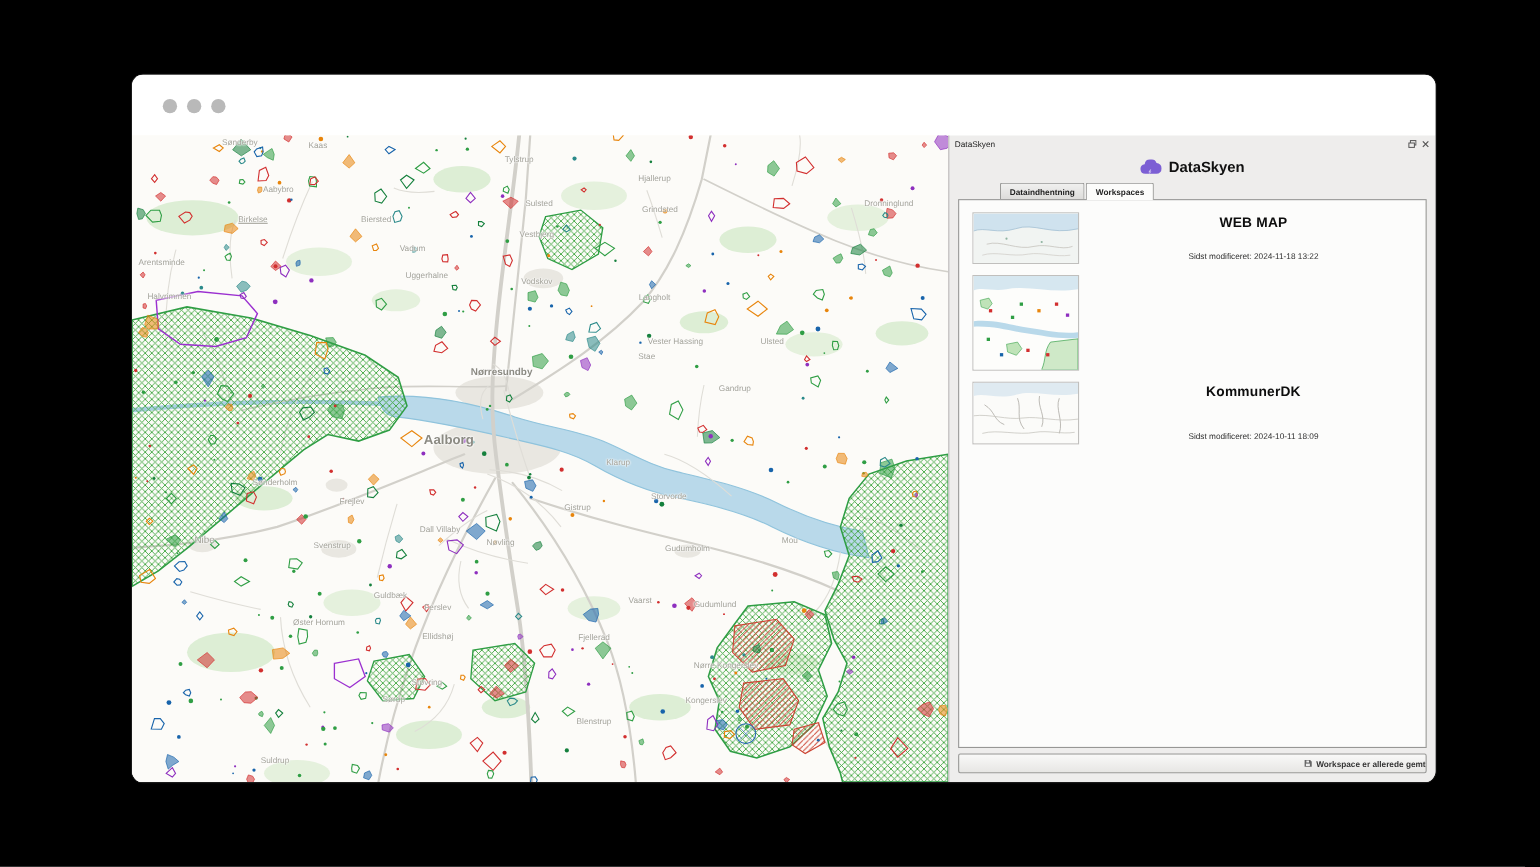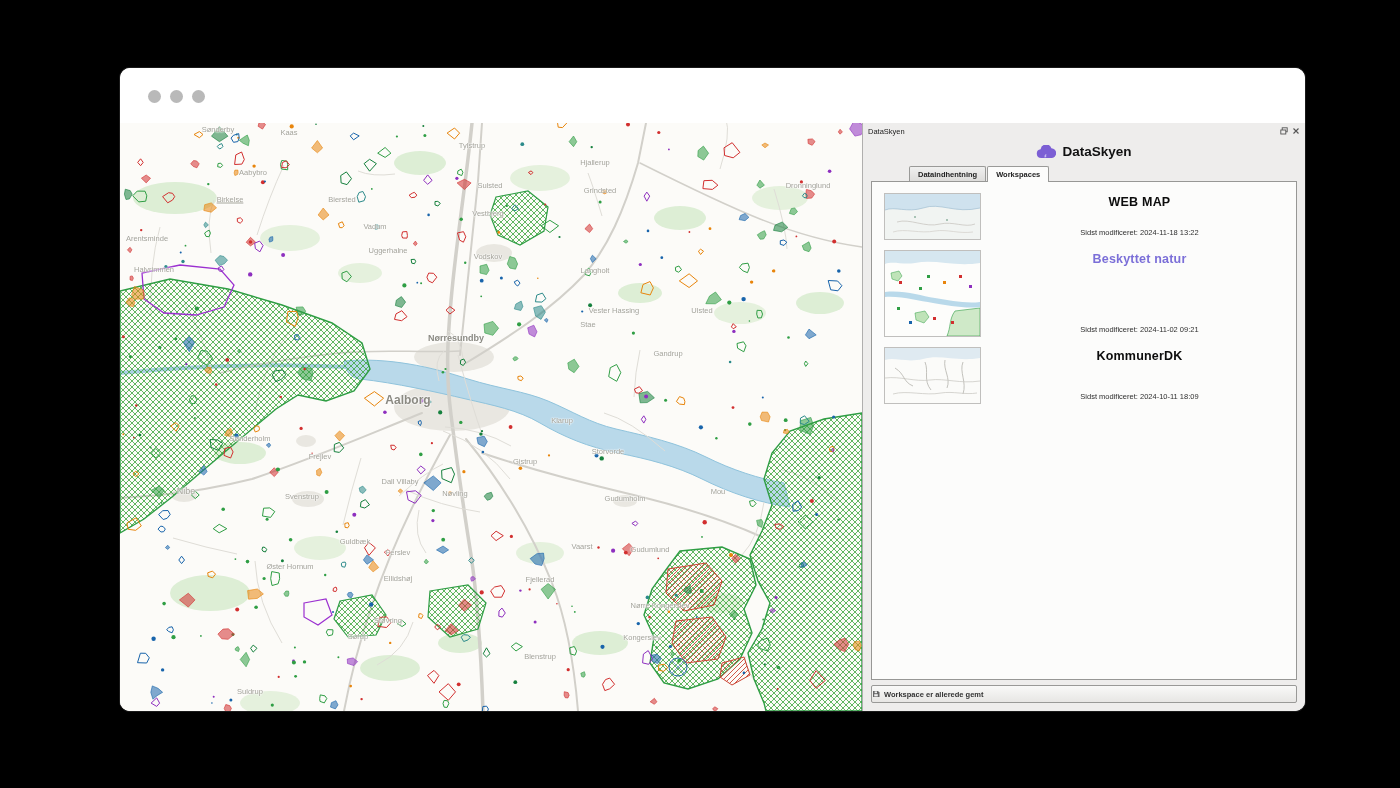--- a/index.html
+++ b/index.html
@@ -46,21 +46,21 @@
   }
   .ws-item{display:flex;gap:14px;padding:5px 8px;align-items:flex-start;}
   .ws-thumb{border:1px solid #c0bfbd;background:#fff;flex:none;display:block;}
   .ws-text{flex:1;display:flex;flex-direction:column;justify-content:space-between;align-items:center;align-self:stretch;padding:2px 0 3px;}
   .ws-title{font-size:12.5px;font-weight:bold;color:#0d0d0d;letter-spacing:.2px;}
   .ws-item.selected .ws-title{color:#7b6fd8;}
   .ws-mod{font-size:7.5px;color:#2e2e2e;}
   .save-btn{
     margin:5px 8px 8px;height:16px;border:1px solid #999997;border-radius:2px;
     background:linear-gradient(#f9f9f8,#e7e6e4);
-    display:flex;align-items:center;justify-content:flex-start;gap:4px;
+    display:flex;align-items:center;justify-content:flex-end;gap:4px;
     font-size:7.5px;font-weight:bold;color:#333;cursor:default;
   }
 </style>
 </head>
 <body>
 
 <div class="window">
   <div class="titlebar">
     <div class="traffic">
       <span></span>
@@ -712,24 +712,20 @@
               <rect x="42" y="24" width="3" height="3" fill="#2f9e44"></rect>
             <rect x="58" y="30" width="3" height="3" fill="#e8850c"></rect>
               <rect x="74" y="24" width="3" height="3" fill="#d22f2f"></rect>
             <rect x="24" y="70" width="3" height="3" fill="#1864ab"></rect>
               <rect x="48" y="66" width="3" height="3" fill="#d22f2f"></rect>
             <rect x="12" y="56" width="3" height="3" fill="#2f9e44"></rect>
               <rect x="84" y="34" width="3" height="3" fill="#8e2fbf"></rect>
             <rect x="34" y="36" width="3" height="3" fill="#2f9e44"></rect>
               <rect x="66" y="70" width="3" height="3" fill="#d22f2f"></rect>
           </svg>
-          <div class="ws-text">
-            <span class="ws-title">Beskyttet natur</span>
-            <span class="ws-mod">Sidst modificeret: 2024-11-02 09:21</span>
-          </div>
         </div>
 
         <div class="ws-item">
           <svg class="ws-thumb" width="95" height="55" viewBox="0 0 95 55">
             <rect width="95" height="55" fill="#fbfbf9"></rect>
             <path d="M0 0 H95 V10 C72 14 55 6 38 11 C22 15 10 9 0 12 Z" fill="#dfeaf1"></path>
             <path d="M10 20 C20 26 18 34 28 38 M40 14 C44 24 38 32 46 42 M60 12 C58 22 66 30 62 40 M78 14 C74 24 82 34 78 46" stroke="#b4b2ac" fill="none" stroke-width="0.8"></path>
             <path d="M0 30 C15 28 30 34 45 32 C60 30 75 36 95 33" stroke="#c6c4be" fill="none" stroke-width="0.7"></path>
             <path d="M8 46 C22 42 40 48 56 45 C68 43 80 47 92 45" stroke="#c6c4be" fill="none" stroke-width="0.7"></path>
           </svg>

